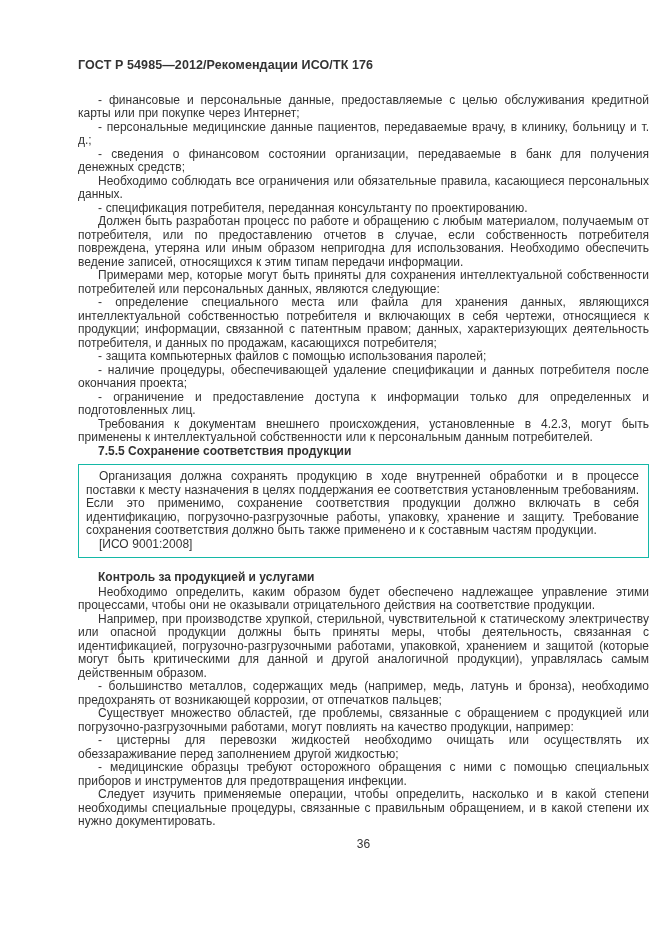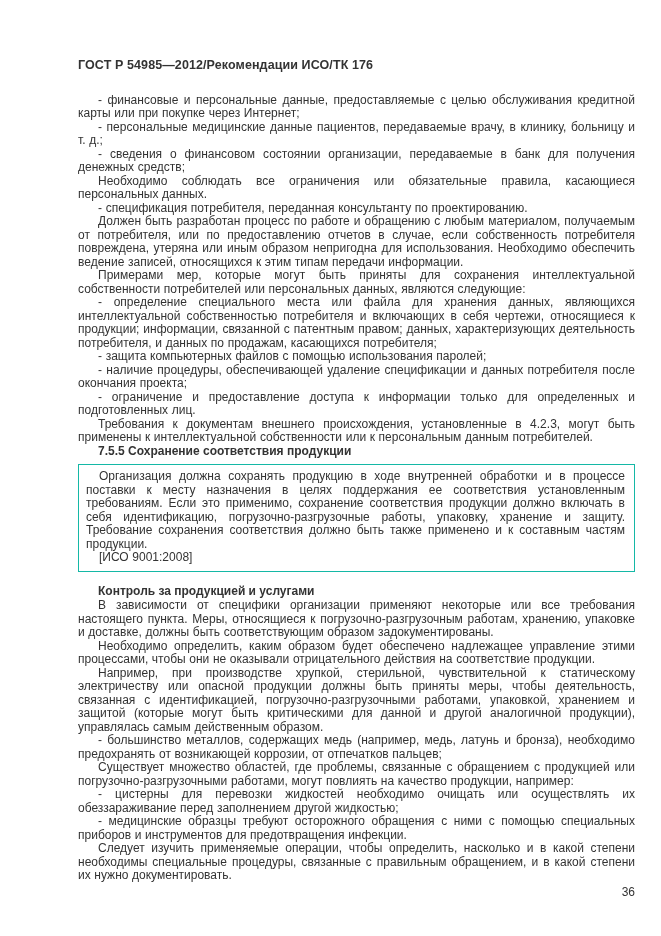--- a/index.html
+++ b/index.html
@@ -6,21 +6,21 @@
     margin: 0;
     padding: 0;
     background: #ffffff;
   }
   .page {
     position: relative;
     width: 661px;
     height: 936px;
     background: #ffffff;
     box-sizing: border-box;
-    padding: 59px 26px 0 78px;
+    padding: 59px 12px 0 78px;
     font-family: "Liberation Sans", "DejaVu Sans", sans-serif;
     font-size: 12px;
     line-height: 13.5px;
     color: #333333;
     overflow: hidden;
   }
   .doc-header {
     font-weight: bold;
     font-size: 12.5px;
     margin-bottom: 21px;
@@ -43,23 +43,23 @@
   }
   .quote-box .para {
     text-indent: 13px;
   }
   .subsection-heading {
     font-weight: bold;
     text-indent: 20px;
     margin-bottom: 1px;
   }
   .page-number {
-    margin-top: 3px;
+    margin-top: 9px;
     text-indent: 0;
-    text-align: right;
+    text-align: center;
   }
 </style>
 </head>
 <body>
 
 <div class="page">
 
   <div class="doc-header">ГОСТ Р 54985—2012/Рекомендации ИСО/ТК 176</div>
 
   <div class="para">- финансовые и персональные данные, предоставляемые с целью обслуживания кредитной карты или при покупке через Интернет;</div>
@@ -77,21 +77,20 @@
 
   <div class="section-heading">7.5.5 Сохранение соответствия продукции</div>
 
   <div class="quote-box">
     <div class="para">Организация должна сохранять продукцию в ходе внутренней обработки и в процессе поставки к месту назначения в целях поддержания ее соответствия установленным требованиям. Если это применимо, сохранение соответствия продукции должно включать в себя идентификацию, погрузочно-разгрузочные работы, упаковку, хранение и защиту. Требование сохранения соответствия должно быть также применено и к составным частям продукции.</div>
     <div class="para">[ИСО 9001:2008]</div>
   </div>
 
   <div class="subsection-heading">Контроль за продукцией и услугами</div>
 
-  <div class="para">В зависимости от специфики организации применяют некоторые или все требования настоящего пункта. Меры, относящиеся к погрузочно-разгрузочным работам, хранению, упаковке и доставке, должны быть соответствующим образом задокументированы.</div>
   <div class="para">Необходимо определить, каким образом будет обеспечено надлежащее управление этими процессами, чтобы они не оказывали отрицательного действия на соответствие продукции.</div>
   <div class="para">Например, при производстве хрупкой, стерильной, чувствительной к статическому электричеству или опасной продукции должны быть приняты меры, чтобы деятельность, связанная с идентификацией, погрузочно-разгрузочными работами, упаковкой, хранением и защитой (которые могут быть критическими для данной и другой аналогичной продукции), управлялась самым действенным образом.</div>
   <div class="para">- большинство металлов, содержащих медь (например, медь, латунь и бронза), необходимо предохранять от возникающей коррозии, от отпечатков пальцев;</div>
   <div class="para">Существует множество областей, где проблемы, связанные с обращением с продукцией или погрузочно-разгрузочными работами, могут повлиять на качество продукции, например:</div>
   <div class="para">- цистерны для перевозки жидкостей необходимо очищать или осуществлять их обеззараживание перед заполнением другой жидкостью;</div>
   <div class="para">- медицинские образцы требуют осторожного обращения с ними с помощью специальных приборов и инструментов для предотвращения инфекции.</div>
   <div class="para">Следует изучить применяемые операции, чтобы определить, насколько и в какой степени необходимы специальные процедуры, связанные с правильным обращением, и в какой степени их нужно документировать.</div>
 
   <div class="para page-number">36</div>
 

